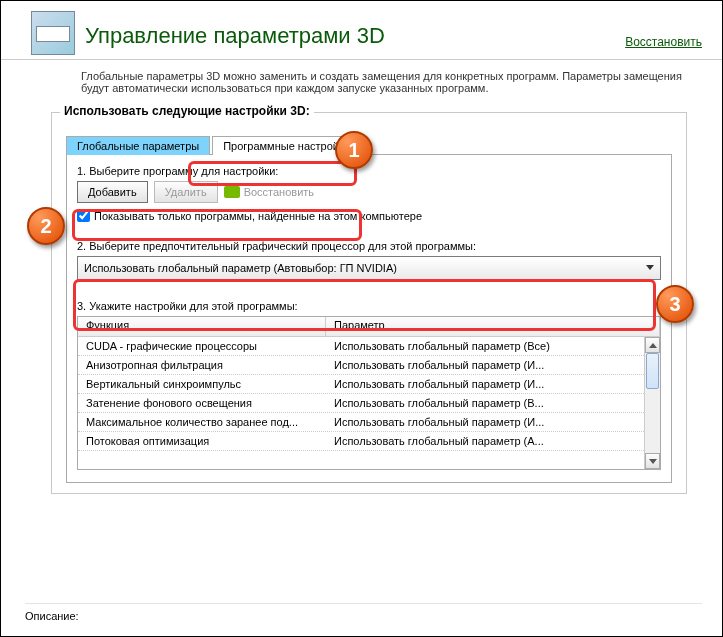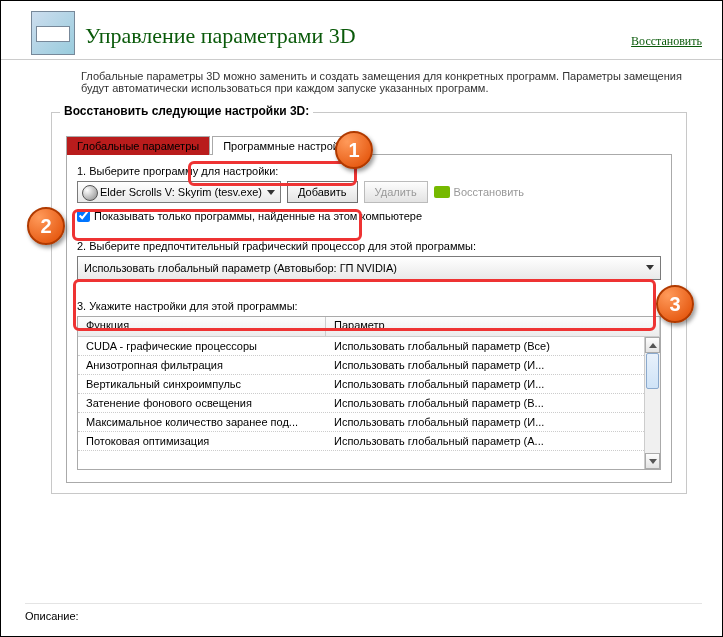--- a/index.html
+++ b/index.html
@@ -12,21 +12,20 @@
     height: 637px;
     position: relative;
     border: 1px solid #000;
     overflow: hidden;
   }
   .header {
     display: flex;
     align-items: flex-end;
     padding: 10px 20px 4px 30px;
     border-bottom: 1px solid #ccc;
-    font-family: Liberation Serif, serif;
   }
   .header-icon {
     width: 44px; height: 44px;
     background: linear-gradient(135deg,#cde 0%,#9cd 100%);
     border: 1px solid #789;
     margin-right: 10px;
     position: relative;
     flex-shrink: 0;
   }
   .header-icon::before {
@@ -71,21 +70,21 @@
   }
   .tabs {
     display: flex;
     margin-top: 8px;
     border-bottom: 1px solid #aaa;
   }
   .tab {
     border: 1px solid #aaa;
     border-bottom: none;
     padding: 3px 10px;
-    background: #b91c1c;
+    background: #7dd3fc;
     font-size: 11px;
     cursor: pointer;
     margin-right: 2px;
     position: relative;
     top: 1px;
   }
   .tab.active { background: #fff; }
   .tab-content {
     border-left:1px solid #aaa;
     border-right:1px solid #aaa;
@@ -236,35 +235,32 @@
 
 <div class="header">
   <div class="header-icon"></div>
   <div class="page-title">Управление параметрами 3D</div>
   <div class="restore-link">Восстановить</div>
 </div>
 
 <div class="intro">Глобальные параметры 3D можно заменить и создать замещения для конкретных программ. Параметры замещения будут автоматически использоваться при каждом запуске указанных программ.</div>
 
 <div class="settings-group">
-  <div class="settings-group-label">Восстановить следующие настройки 3D:</div>
+  <div class="settings-group-label">Использовать следующие настройки 3D:</div>
 
   <div class="tabs">
     <div class="tab">Глобальные параметры</div>
     <div class="tab active">Программные настройки</div>
   </div>
 
   <div class="tab-content">
 
     <div class="row">
       <div class="step1">1. Выберите программу для настройки:</div>
       <div class="prog-row">
-        <div class="combo">
-          <span>Elder Scrolls V: Skyrim (tesv.exe)</span>
-        </div>
         <button class="btn">Добавить</button>
         <button class="btn disabled">Удалить</button>
         <span class="nv-restore">
           <span class="nv-logo"></span>
           <span>Восстановить</span>
         </span>
       </div>
       <label class="checkbox-row">
         <input type="checkbox" checked="" style="">
         <span>Показывать только программы, найденные на этом компьютере</span>

